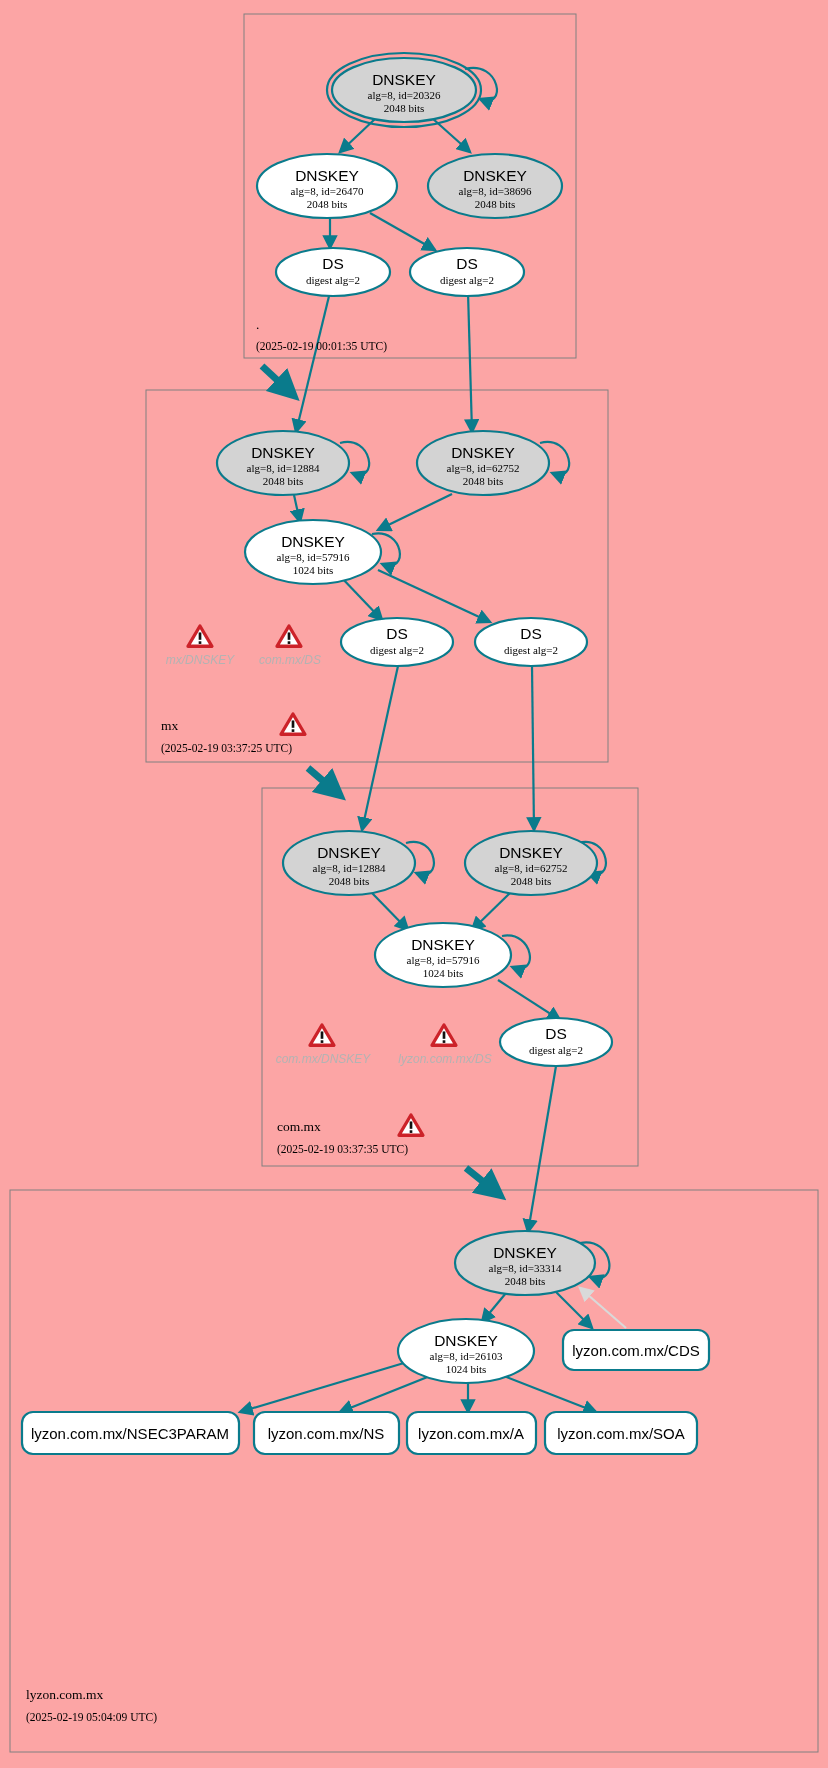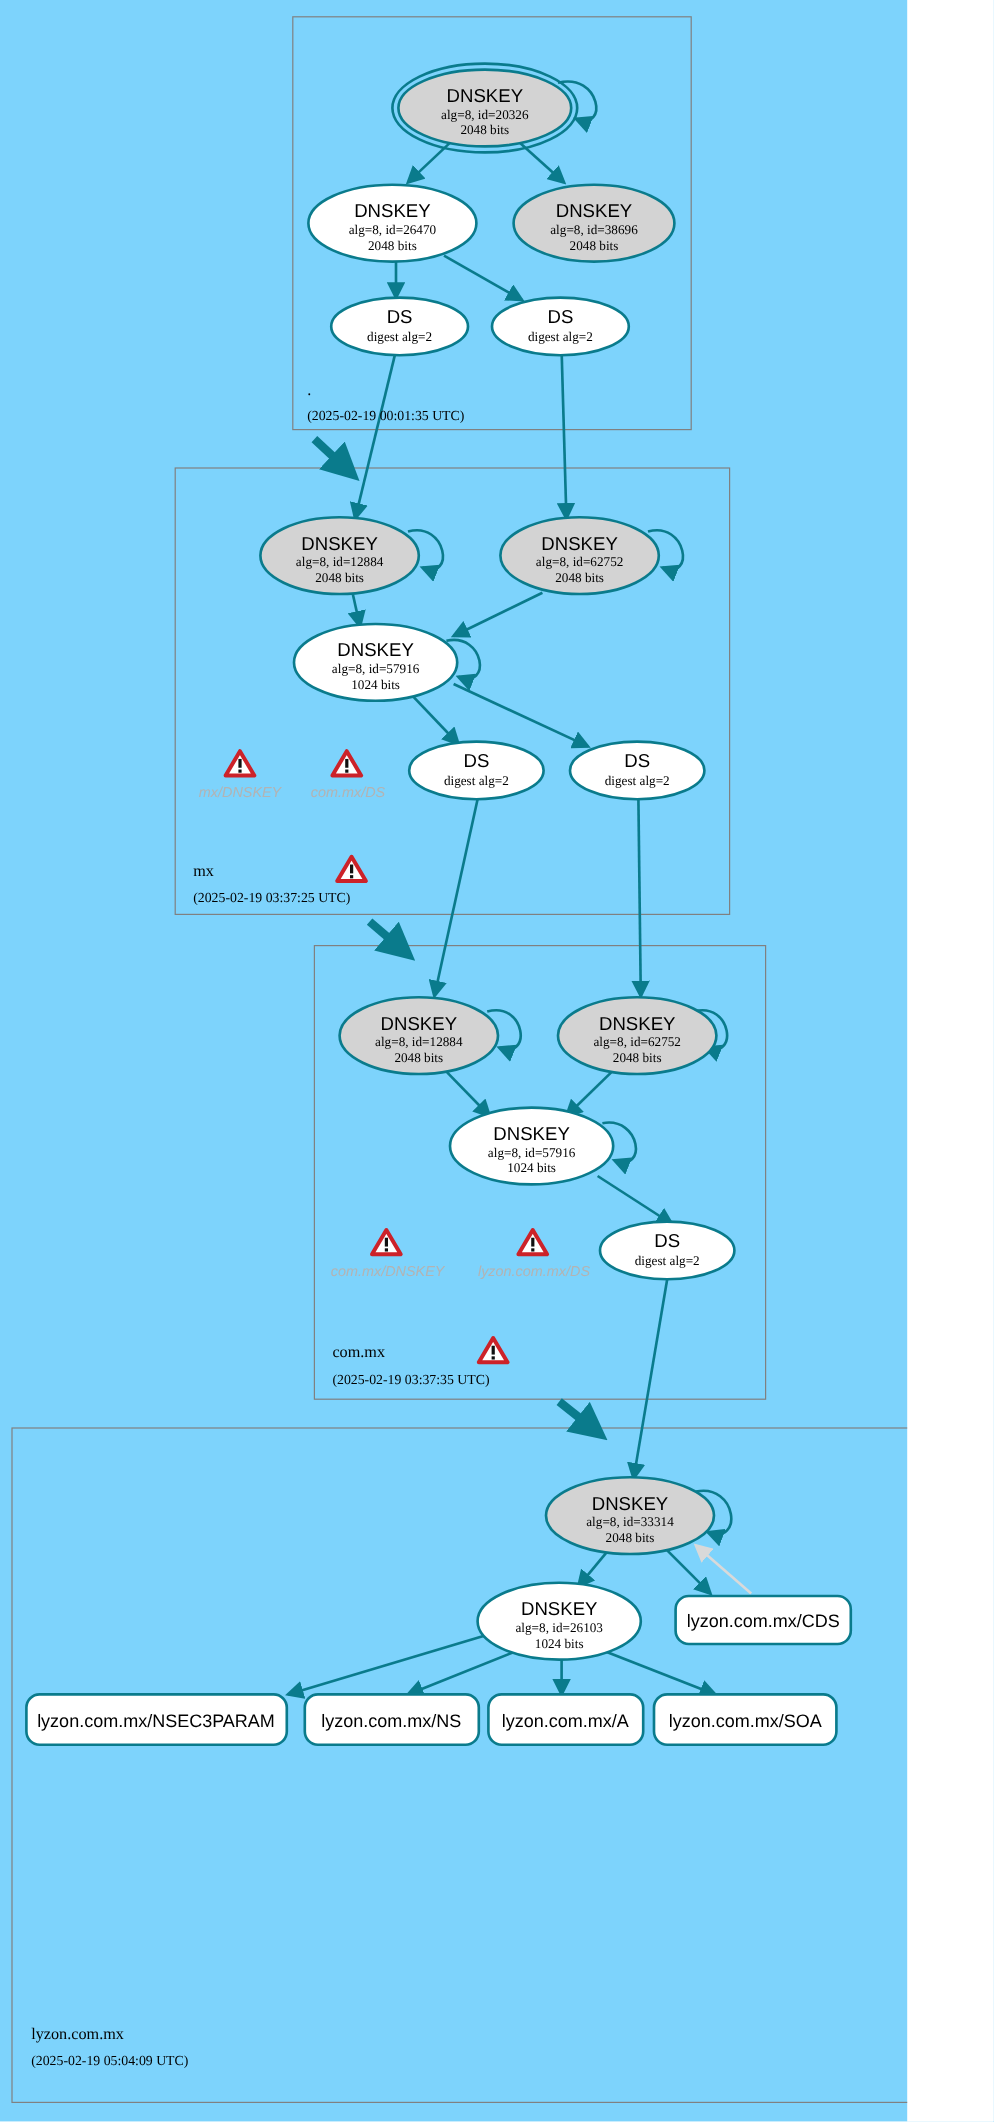--- a/index.html
+++ b/index.html
@@ -2,23 +2,23 @@
 <html><head>
 <meta charset="utf-8">
 <style>
   html, body {
     margin: 0;
     padding: 0;
     background: #ffffff;
   }
   #canvas {
     position: relative;
-    width: 756px;
+    width: 828px;
     height: 1768px;
-    background: #7dd3fc;
+    background: #fca5a5;
     font-family: "Liberation Sans", sans-serif;
     overflow: hidden;
   }
   svg.layer {
     position: absolute;
     left: 0;
     top: 0;
     width: 828px;
     height: 1768px;
     overflow: visible;

